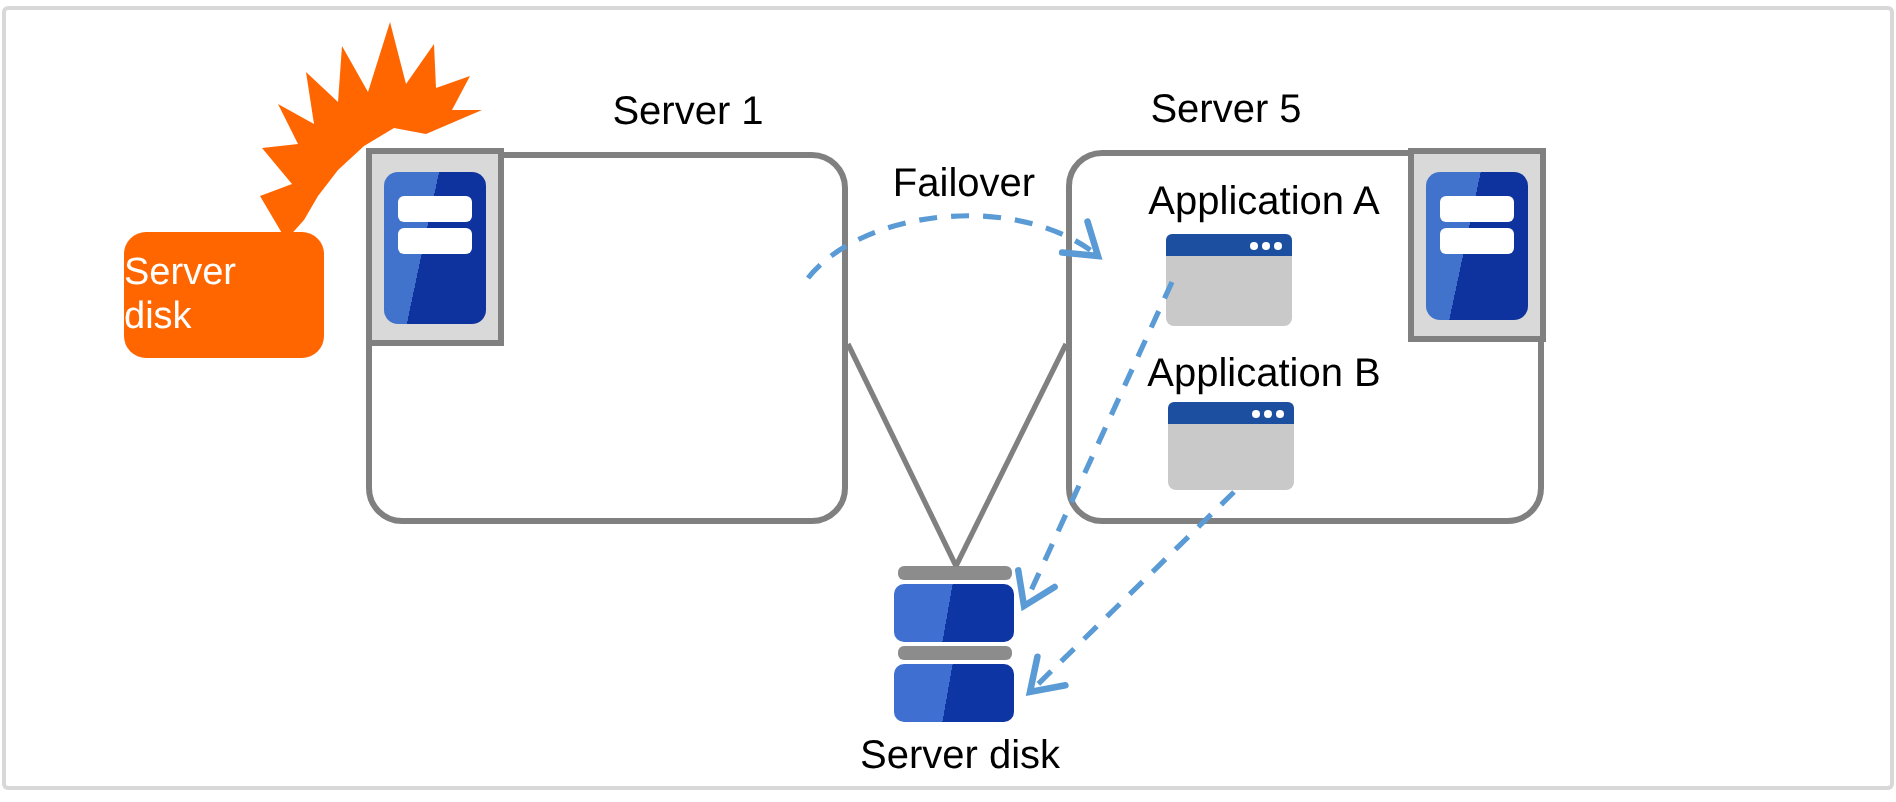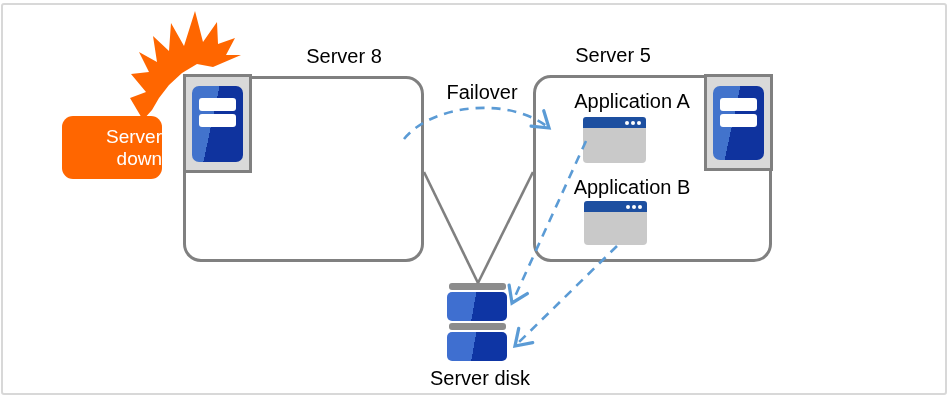--- a/index.html
+++ b/index.html
@@ -13,21 +13,21 @@
     border:2px solid #d8d8d8;border-radius:3px;pointer-events:none;
   }
   .lbl{
     position:absolute;transform:translateX(-50%);white-space:nowrap;
     font-size:20px;line-height:20px;color:#000;
   }
   
   .badge{
     position:absolute;left:62px;top:116px;width:100px;height:63px;
     background:#ff6600;border-radius:11px;display:flex;flex-direction:column;
-    align-items:flex-end;justify-content:center;color:#fff;font-size:19px;line-height:22px;
+    align-items:flex-start;justify-content:center;color:#fff;font-size:19px;line-height:22px;
   }
   
   .server-box{
     position:absolute;background:#ffffff;border:3px solid #808080;box-sizing:border-box;
   }
   .box-s1{left:183px;top:76px;width:241px;height:186px;border-radius:4px 18px 18px 18px;}
   .box-s2{left:533px;top:75px;width:239px;height:187px;border-radius:18px 4px 18px 18px;}
   
   .srv-frame{
     position:absolute;background:#d9d9d9;border:3px solid #808080;box-sizing:border-box;
@@ -72,21 +72,21 @@
 <body>
 
 <div class="stage">
 
   <svg class="abs" width="948" height="401">
     <polygon points="143,120 130,98 146,92 131,74 149,72 139,52 157,62 153,36 169,51 171,23 184,46 195,11 203,42 217,22 218,44 235,38 226,55 241,55 213,67 197,64 182,73 169,85 159,98 152,110" fill="#ff6600"></polygon>
   </svg>
 
   <div class="badge">
     <div>Server</div>
-    <div>down</div>
+    <div>disk</div>
   </div>
 
   <div class="server-box box-s1"></div>
   <div class="server-box box-s2"></div>
 
   <div class="srv-frame srv-f1">
     <div class="srv-body">
       <div class="srv-slot s1"></div>
       <div class="srv-slot s2"></div>
     </div>
@@ -115,21 +115,21 @@
     <div class="app-body"></div>
   </div>
 
   <div class="disk">
     <div class="disk-cap"></div>
     <div class="disk-unit"></div>
     <div class="disk-cap"></div>
     <div class="disk-unit"></div>
   </div>
 
-  <div class="lbl" style="left:344px;top:46px;">Server 8</div>
+  <div class="lbl" style="left:344px;top:46px;">Server 1</div>
   <div class="lbl" style="left:613px;top:45px;">Server 5</div>
   <div class="lbl" style="left:482px;top:82px;text-align:center;">Failover</div>
   <div class="lbl" style="left:632px;top:177px;">Application B</div>
   <div class="lbl" style="left:632px;top:91px;">Application A</div>
   <div class="lbl" style="left:480px;top:368px;">Server disk</div>
 
   <svg class="abs conn" width="948" height="401">
     <defs>
       <marker id="arrBlue" markerWidth="30" markerHeight="30" viewBox="-18 -12 24 24" refX="0" refY="0" orient="auto" markerUnits="userSpaceOnUse">
         <path d="M-12,-8 L0,0 L-12,8" fill="none" stroke="#5b9bd5" stroke-width="2.6" stroke-linecap="round"></path>

